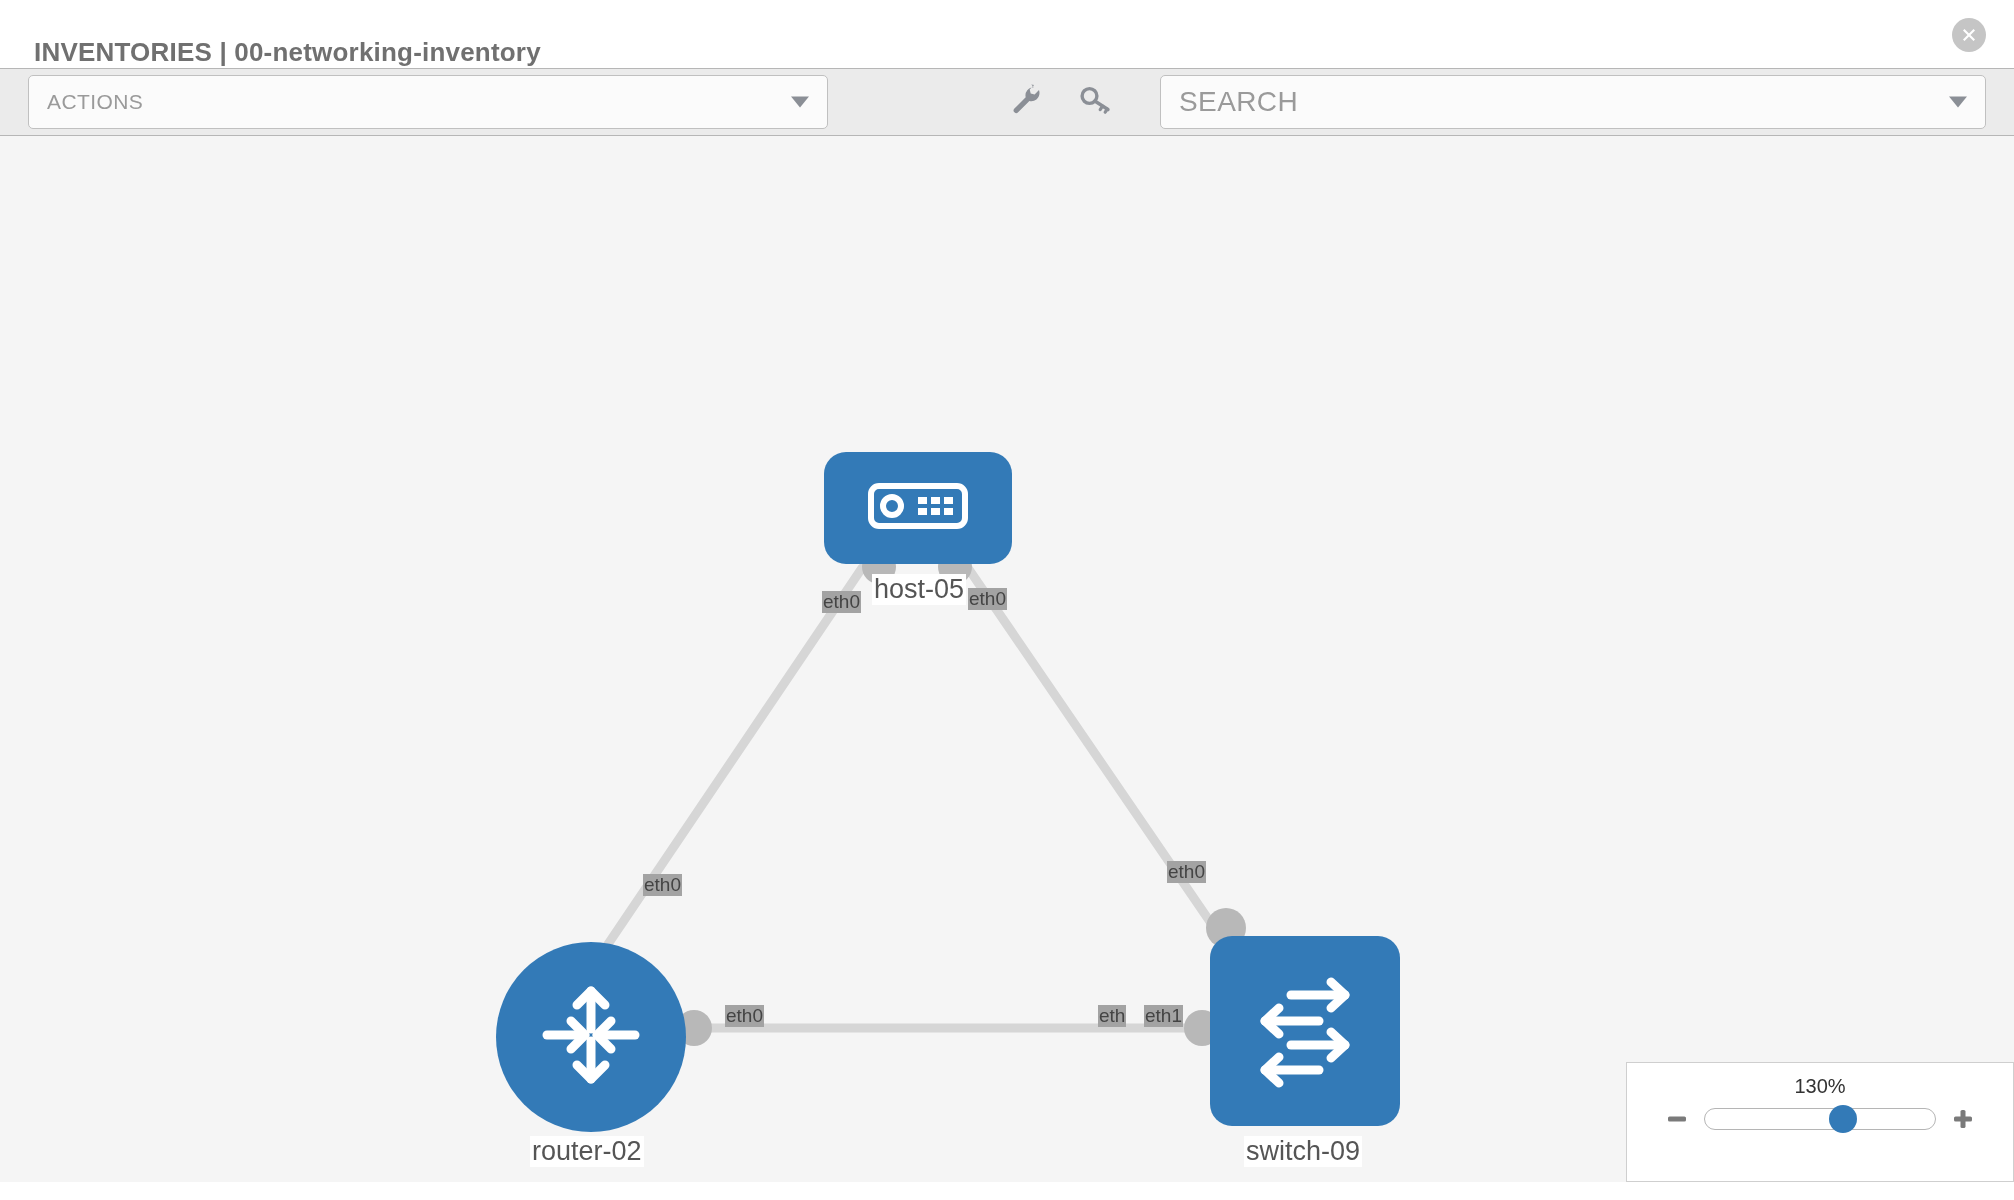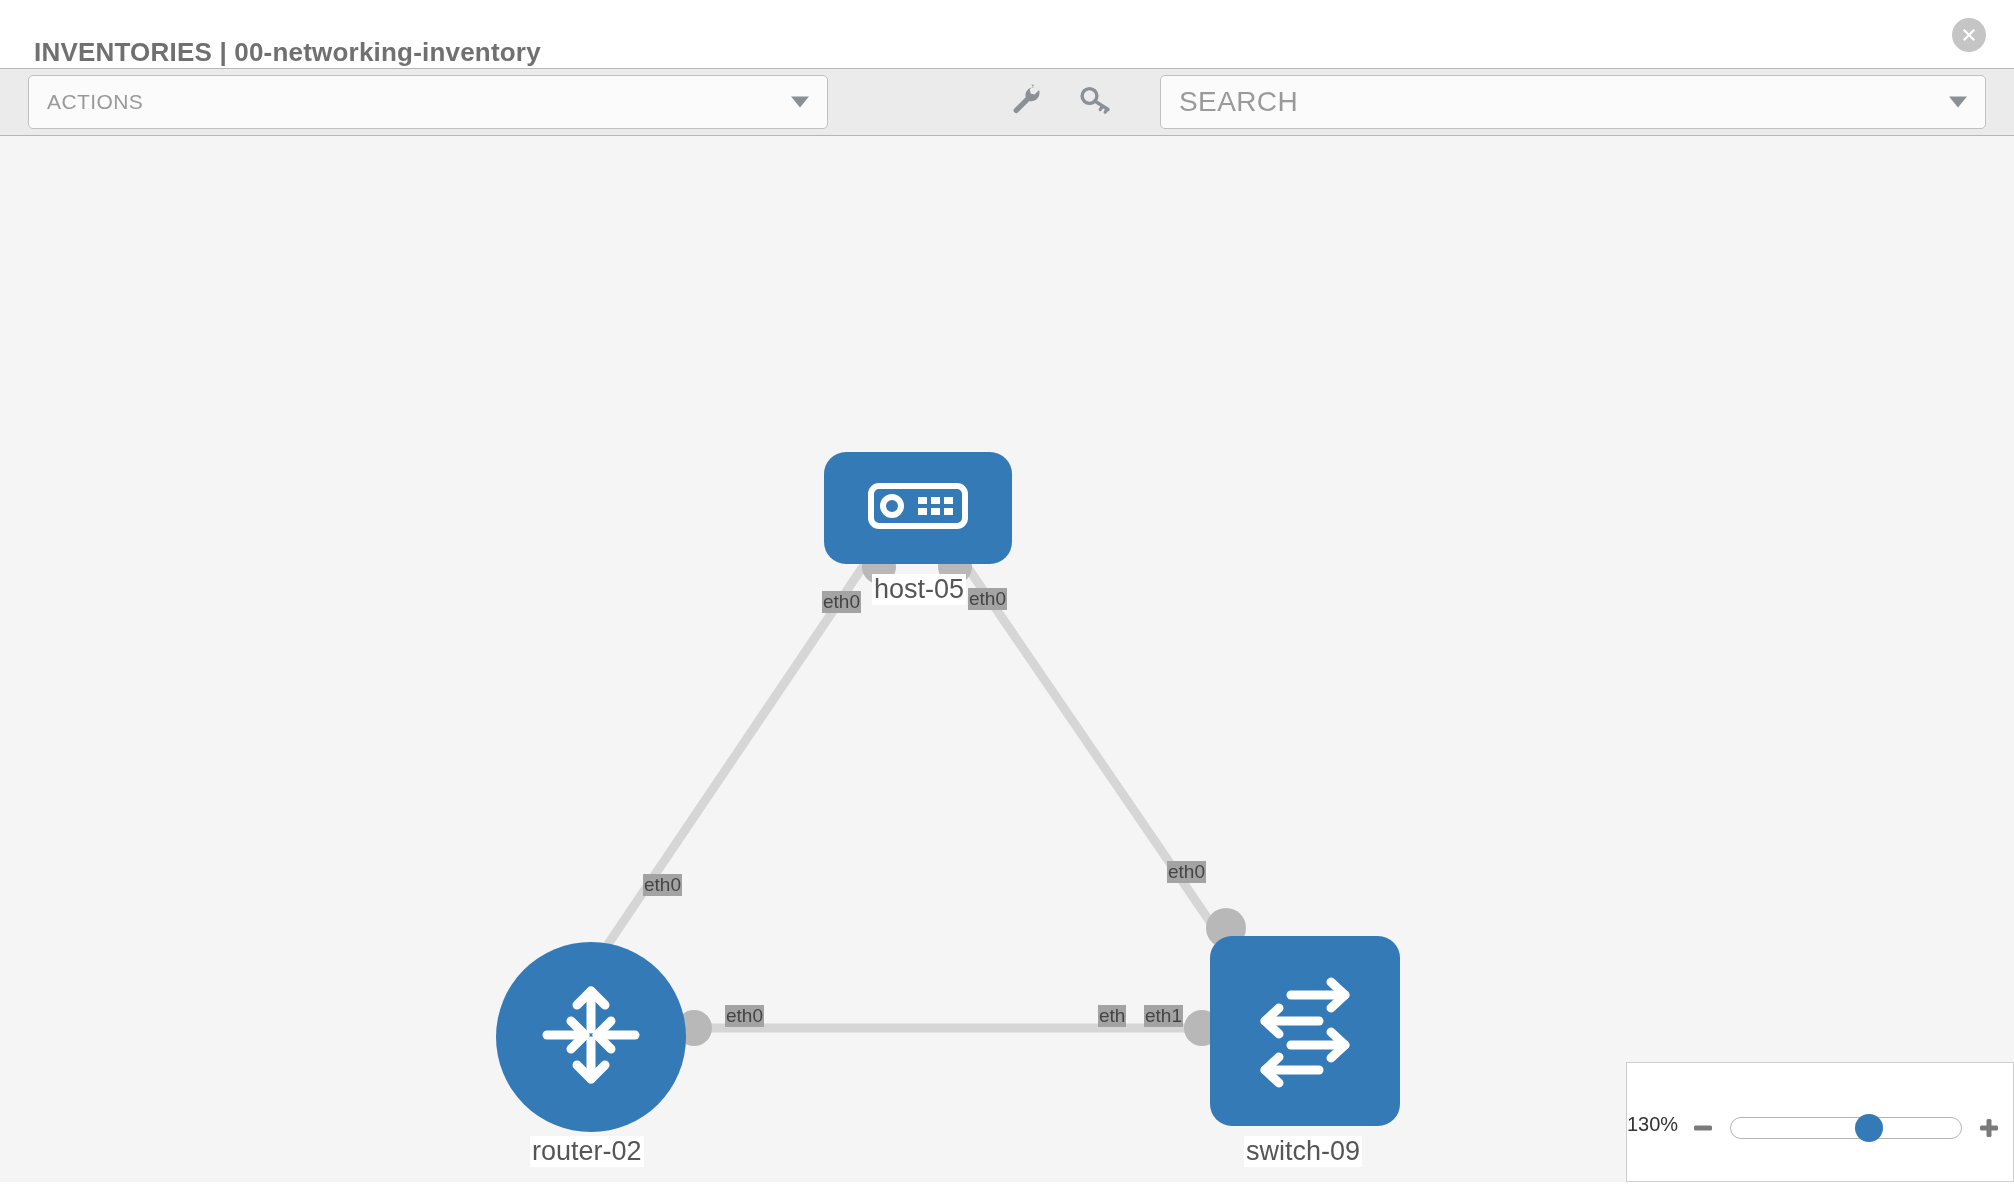--- a/index.html
+++ b/index.html
@@ -134,20 +134,21 @@
   }
 
   
   .zoom-panel {
     position: absolute;
     right: 0; bottom: 0;
     width: 388px; height: 120px;
     background: #ffffff;
     border: 1px solid #cfcfcf;
     display: flex;
+    flex-direction: column;
     align-items: center;
     padding-top: 12px;
   }
   .zoom-level {
     font-size: 20px; color: #333333; margin-bottom: 8px;
   }
   .zoom-row {
     display: flex; align-items: center; gap: 14px; width: 100%;
     justify-content: center;
   }

